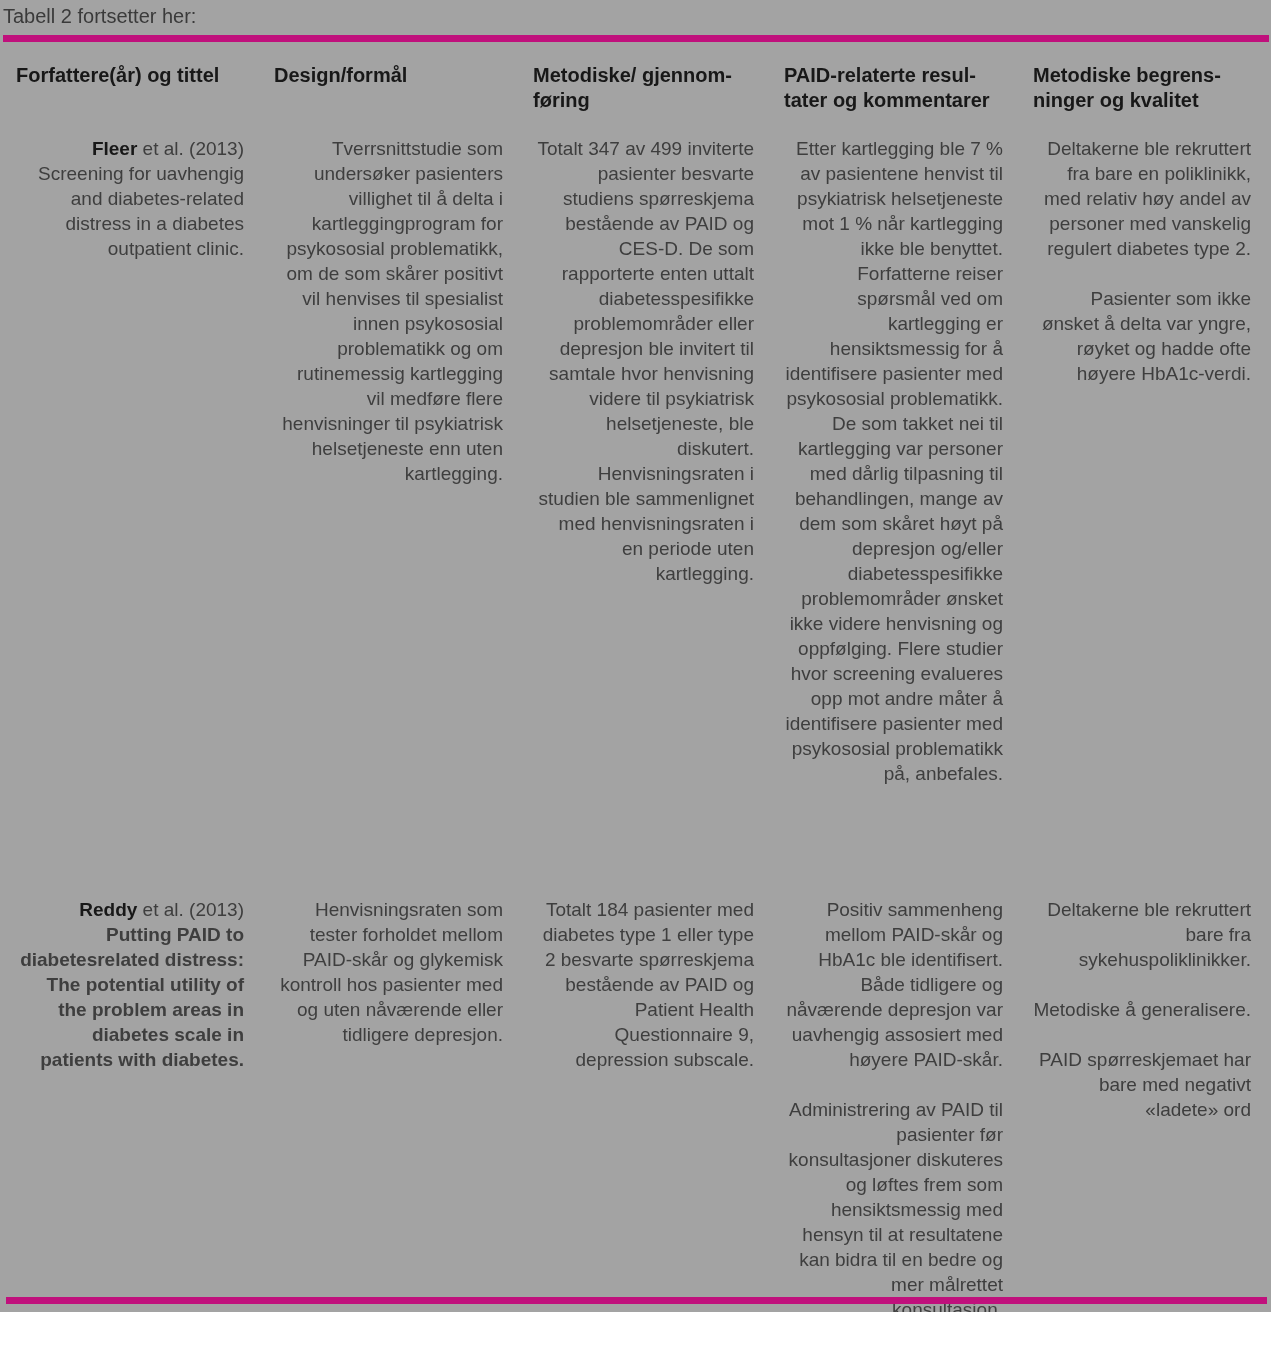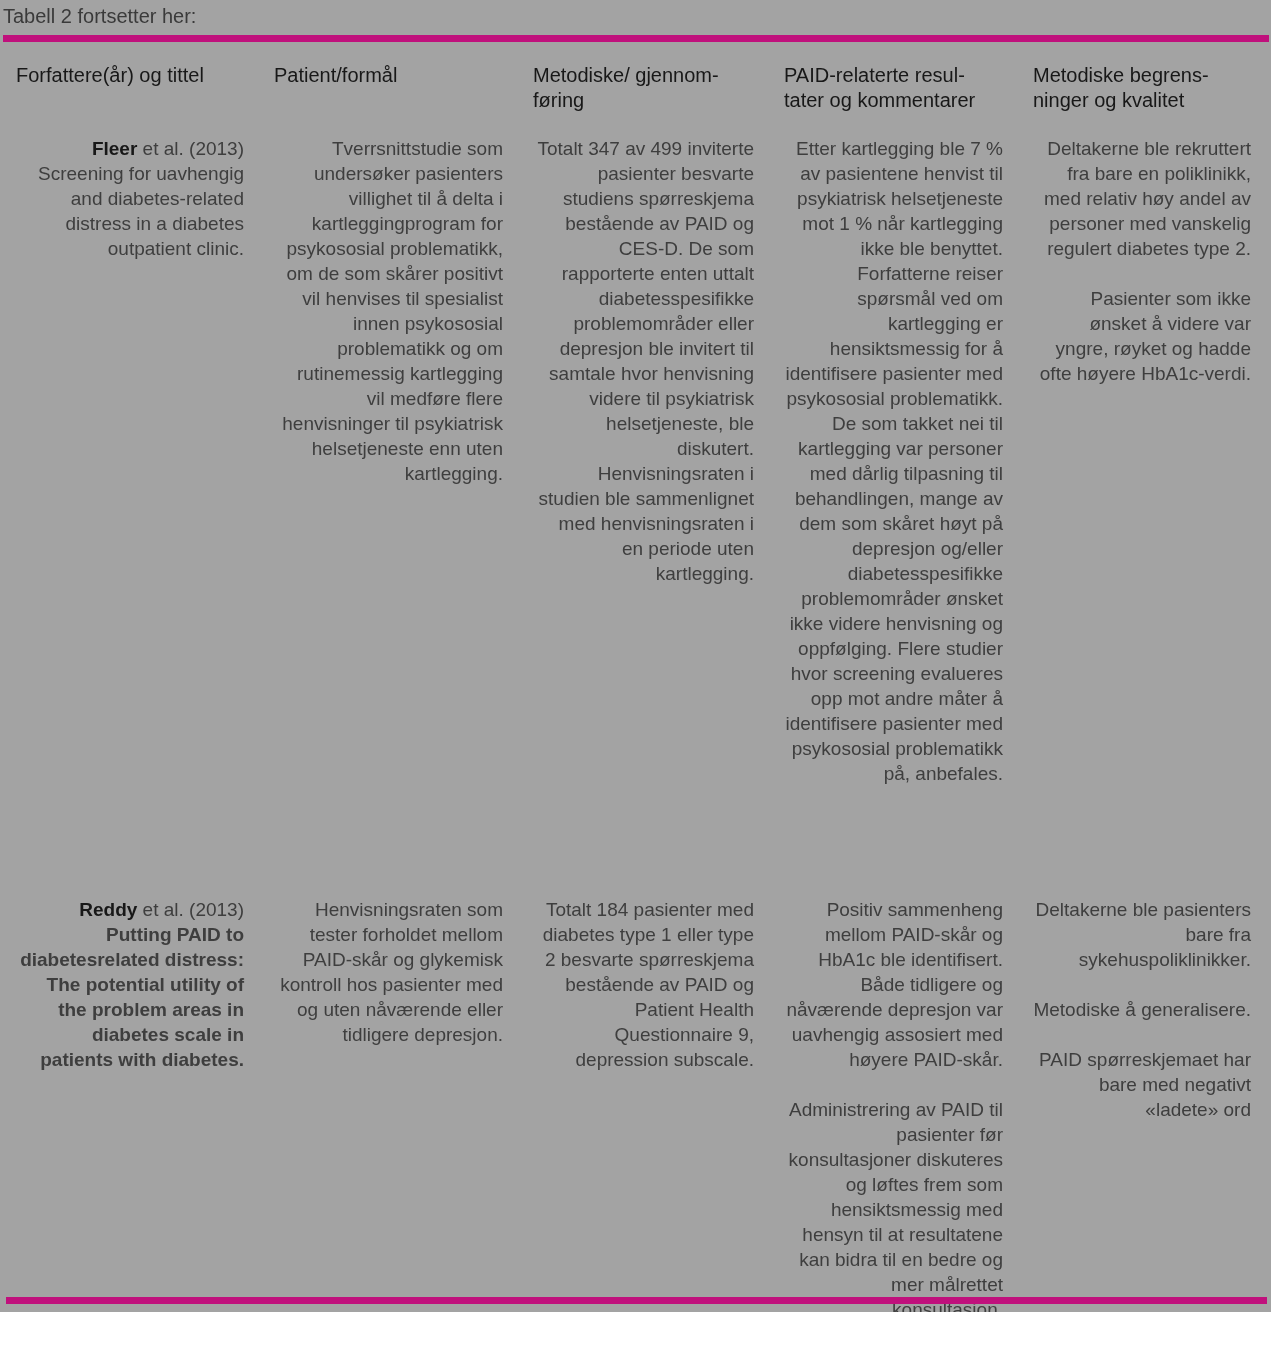--- a/index.html
+++ b/index.html
@@ -36,21 +36,21 @@
     grid-template-columns: 258px 259px 251px 249px 1fr;
     margin-left: 16px;
     margin-right: 14px;
   }
   .grid > div { padding-right: 30px; box-sizing: border-box; }
   .grid > div:last-child { padding-right: 6px; }
   .header-row { margin-top: 21px; }
   .header-cell {
     font-size: 20px;
     line-height: 25px;
-    font-weight: 400;
+    font-weight: 700;
     color: #181818;
     white-space: pre-line;
   }
   .body-row { margin-top: 23px; }
   .row-fleer { min-height: 738px; }
   .cell {
     font-size: 19px;
     line-height: 25px;
     color: #3e3e3e;
     text-align: right;
@@ -63,21 +63,21 @@
 <body>
 
 <div class="page">
 
   <div class="caption">Tabell 2 fortsetter her:</div>
 
   <div class="rule rule-top"></div>
 
   <div class="grid header-row">
     <div class="header-cell">Forfattere(år) og tittel</div>
-    <div class="header-cell">Patient/formål</div>
+    <div class="header-cell">Design/formål</div>
     <div class="header-cell">Metodiske/ gjennom-
 føring</div>
     <div class="header-cell">PAID-relaterte resul-
 tater og kommentarer</div>
     <div class="header-cell">Metodiske begrens-
 ninger og kvalitet</div>
   </div>
 
   <div class="grid body-row row-fleer">
     <div class="cell">
@@ -88,41 +88,41 @@
       <p>Tverrsnittstudie som undersøker pasienters villighet til å delta i kartleggingprogram for psykososial problematikk, om de som skårer positivt vil henvises til spesialist innen psykososial problematikk og om rutinemessig kartlegging vil medføre flere henvisninger til psykiatrisk helsetjeneste enn uten kartlegging.</p>
     </div>
     <div class="cell">
       <p>Totalt 347 av 499 inviterte pasienter besvarte studiens spørreskjema bestående av PAID og CES-D. De som rapporterte enten uttalt diabetesspesifikke problemområder eller depresjon ble invitert til samtale hvor henvisning videre til psykiatrisk helsetjeneste, ble diskutert. Henvisningsraten i studien ble sammenlignet med henvisningsraten i en periode uten kartlegging.</p>
     </div>
     <div class="cell">
       <p>Etter kartlegging ble 7 % av pasientene henvist til psykiatrisk helsetjeneste mot 1 % når kartlegging ikke ble benyttet. Forfatterne reiser spørsmål ved om kartlegging er hensiktsmessig for å identifisere pasienter med psykososial problematikk. De som takket nei til kartlegging var personer med dårlig tilpasning til behandlingen, mange av dem som skåret høyt på depresjon og/eller diabetesspesifikke problemområder ønsket ikke videre henvisning og oppfølging. Flere studier hvor screening evalueres opp mot andre måter å identifisere pasienter med psykososial problematikk på, anbefales.</p>
     </div>
     <div class="cell">
       <p>Deltakerne ble rekruttert fra bare en poliklinikk, med relativ høy andel av personer med vanskelig regulert diabetes type 2.</p>
-      <p>Pasienter som ikke ønsket å videre var yngre, røyket og hadde ofte høyere HbA1c-verdi.</p>
+      <p>Pasienter som ikke ønsket å delta var yngre, røyket og hadde ofte høyere HbA1c-verdi.</p>
     </div>
   </div>
 
   <div class="grid body-row">
     <div class="cell">
       <p><span class="author-name">Reddy</span><span> et al. (2013)</span></p>
       <p style="margin-top:-25px;font-weight:bold;">Putting PAID to diabetesrelated distress: The potential utility of the problem areas in diabetes scale in patients with diabetes.</p>
     </div>
     <div class="cell">
       <p>Henvisningsraten som tester forholdet mellom PAID-skår og glykemisk kontroll hos pasienter med og uten nåværende eller tidligere depresjon.</p>
     </div>
     <div class="cell">
       <p>Totalt 184 pasienter med diabetes type 1 eller type 2 besvarte spørreskjema bestående av PAID og Patient Health Questionnaire 9, depression subscale.</p>
     </div>
     <div class="cell">
       <p>Positiv sammenheng mellom PAID-skår og HbA1c ble identifisert. Både tidligere og nåværende depresjon var uavhengig assosiert med høyere PAID-skår.</p>
       <p>Administrering av PAID til pasienter før konsultasjoner diskuteres og løftes frem som hensiktsmessig med hensyn til at resultatene kan bidra til en bedre og mer målrettet konsultasjon.</p>
     </div>
     <div class="cell">
-      <p>Deltakerne ble pasienters bare fra sykehuspoliklinikker.</p>
+      <p>Deltakerne ble rekruttert bare fra sykehuspoliklinikker.</p>
       <p>Metodiske å generalisere.</p>
       <p>PAID spørreskjemaet har bare med negativt «ladete» ord</p>
     </div>
   </div>
 
   <div class="rule rule-bottom"></div>
 
 </div>
 
 </body></html>

